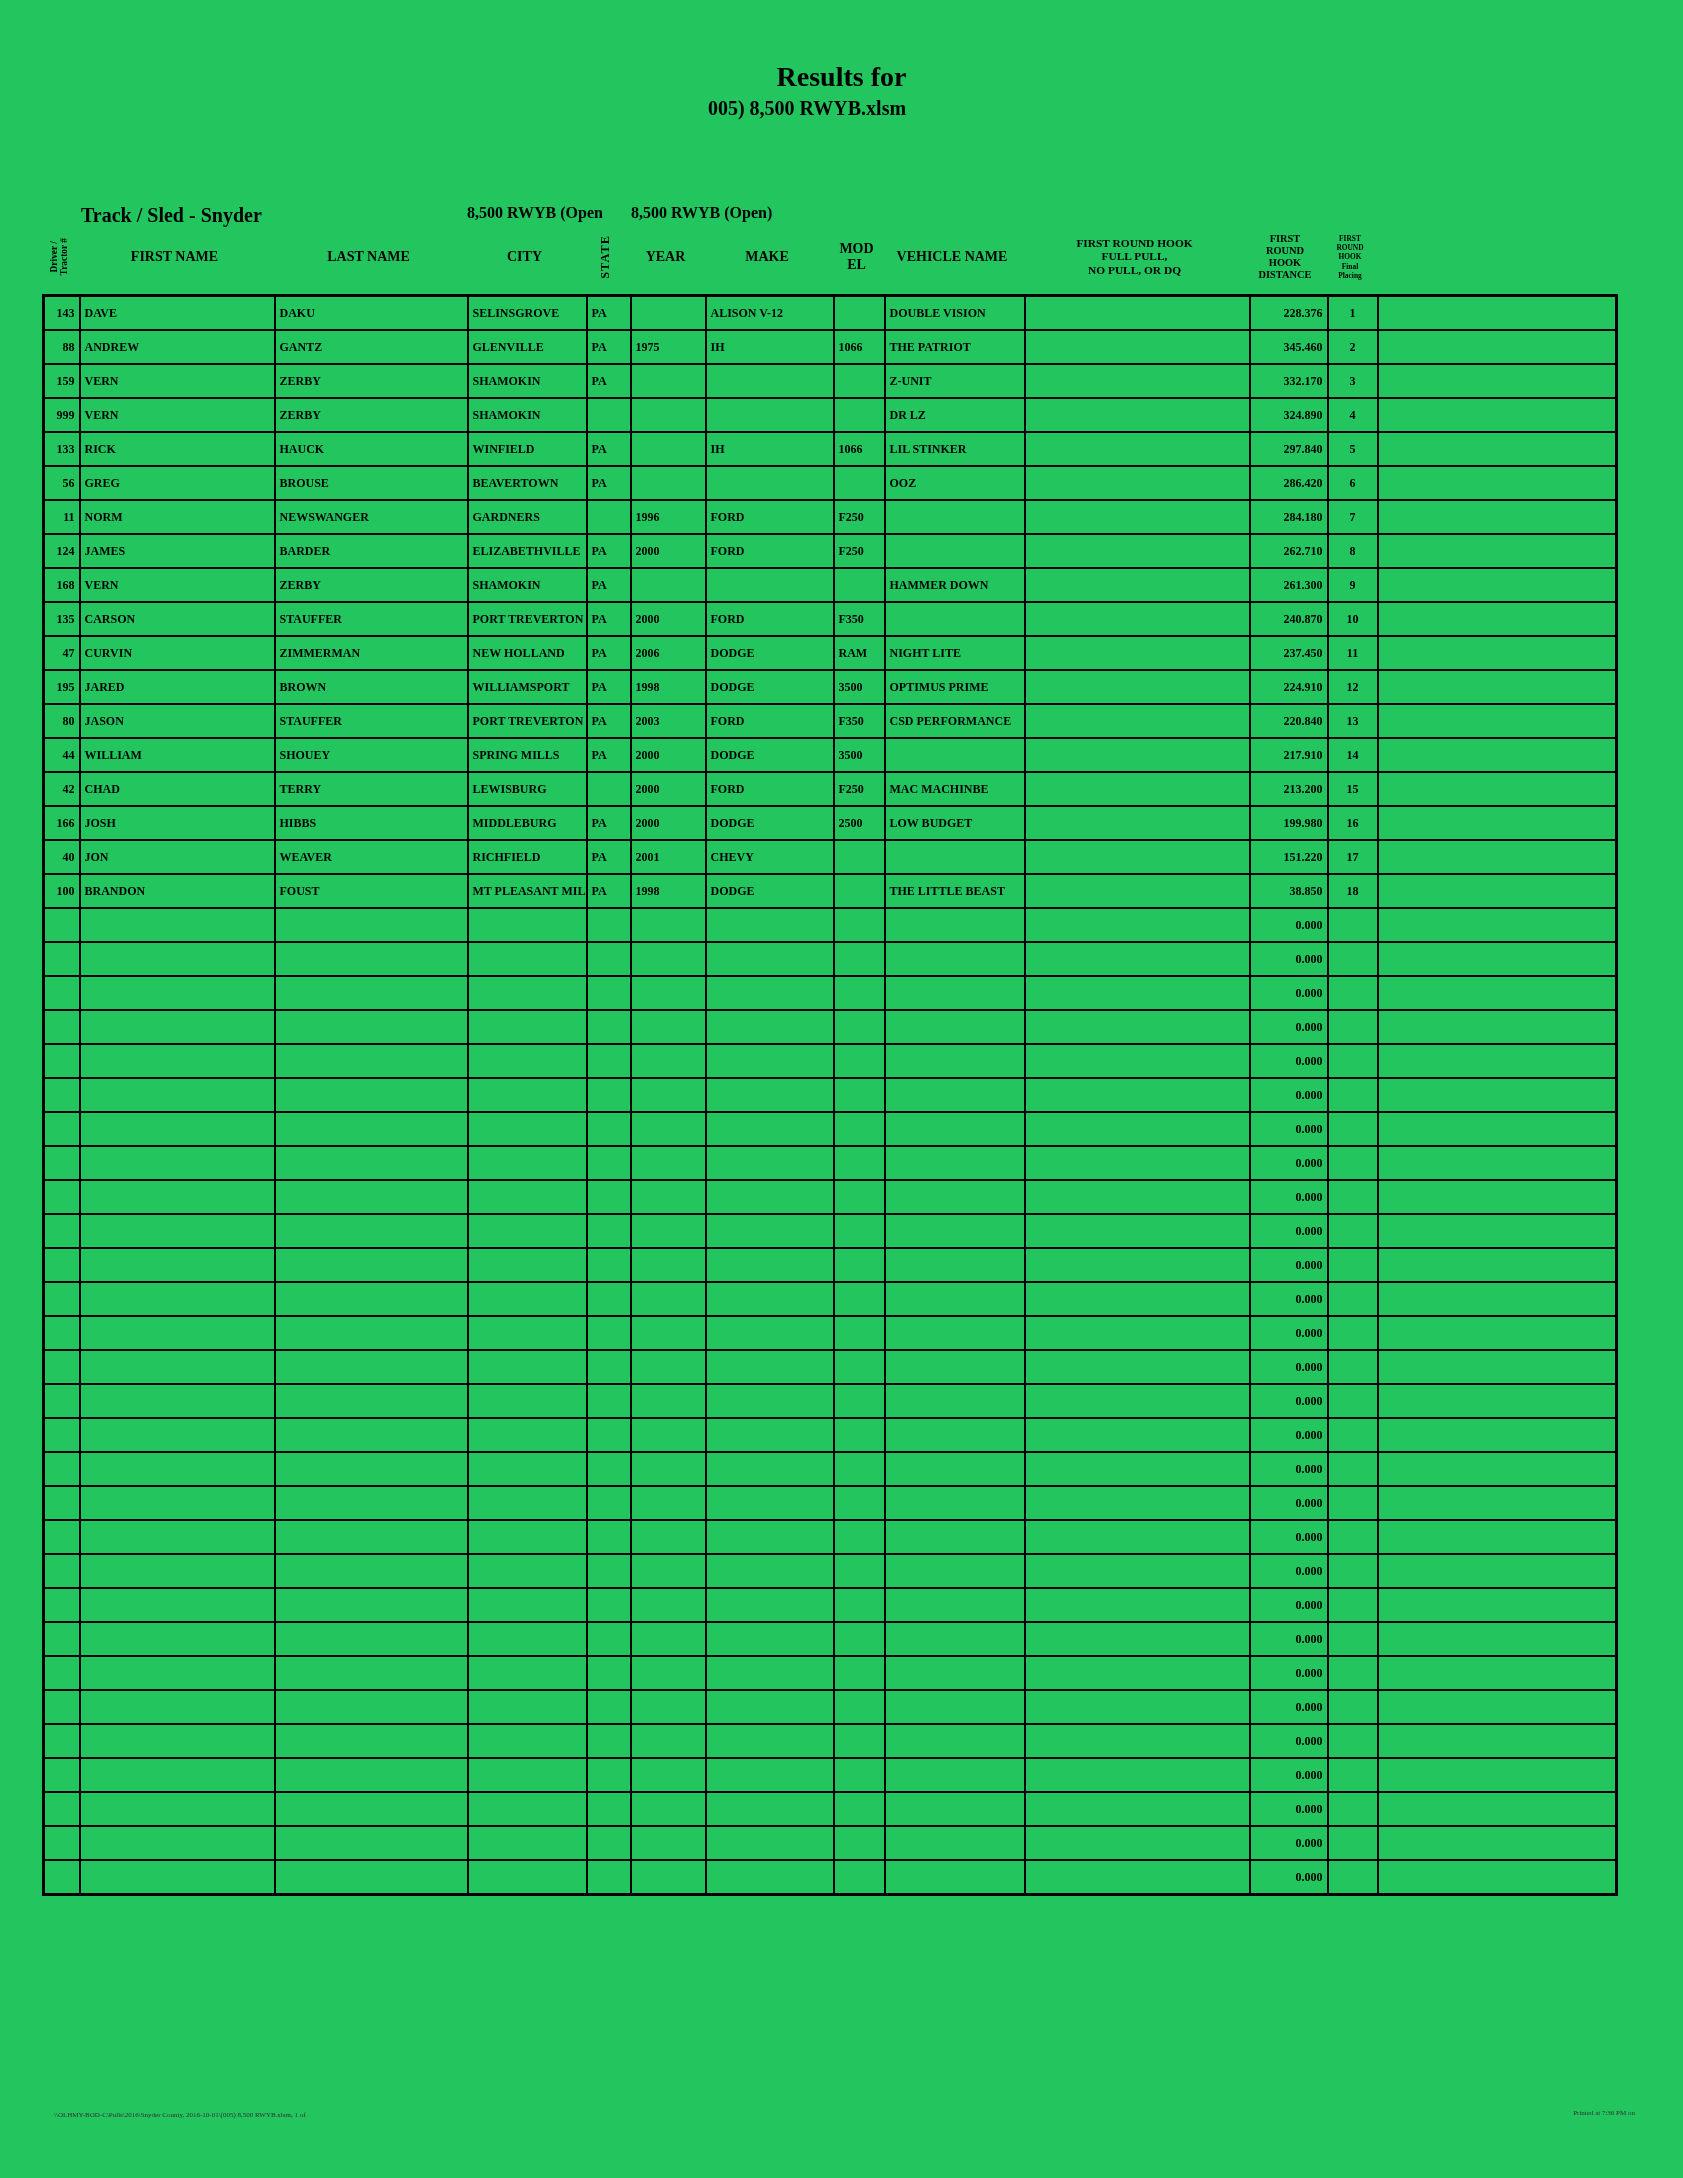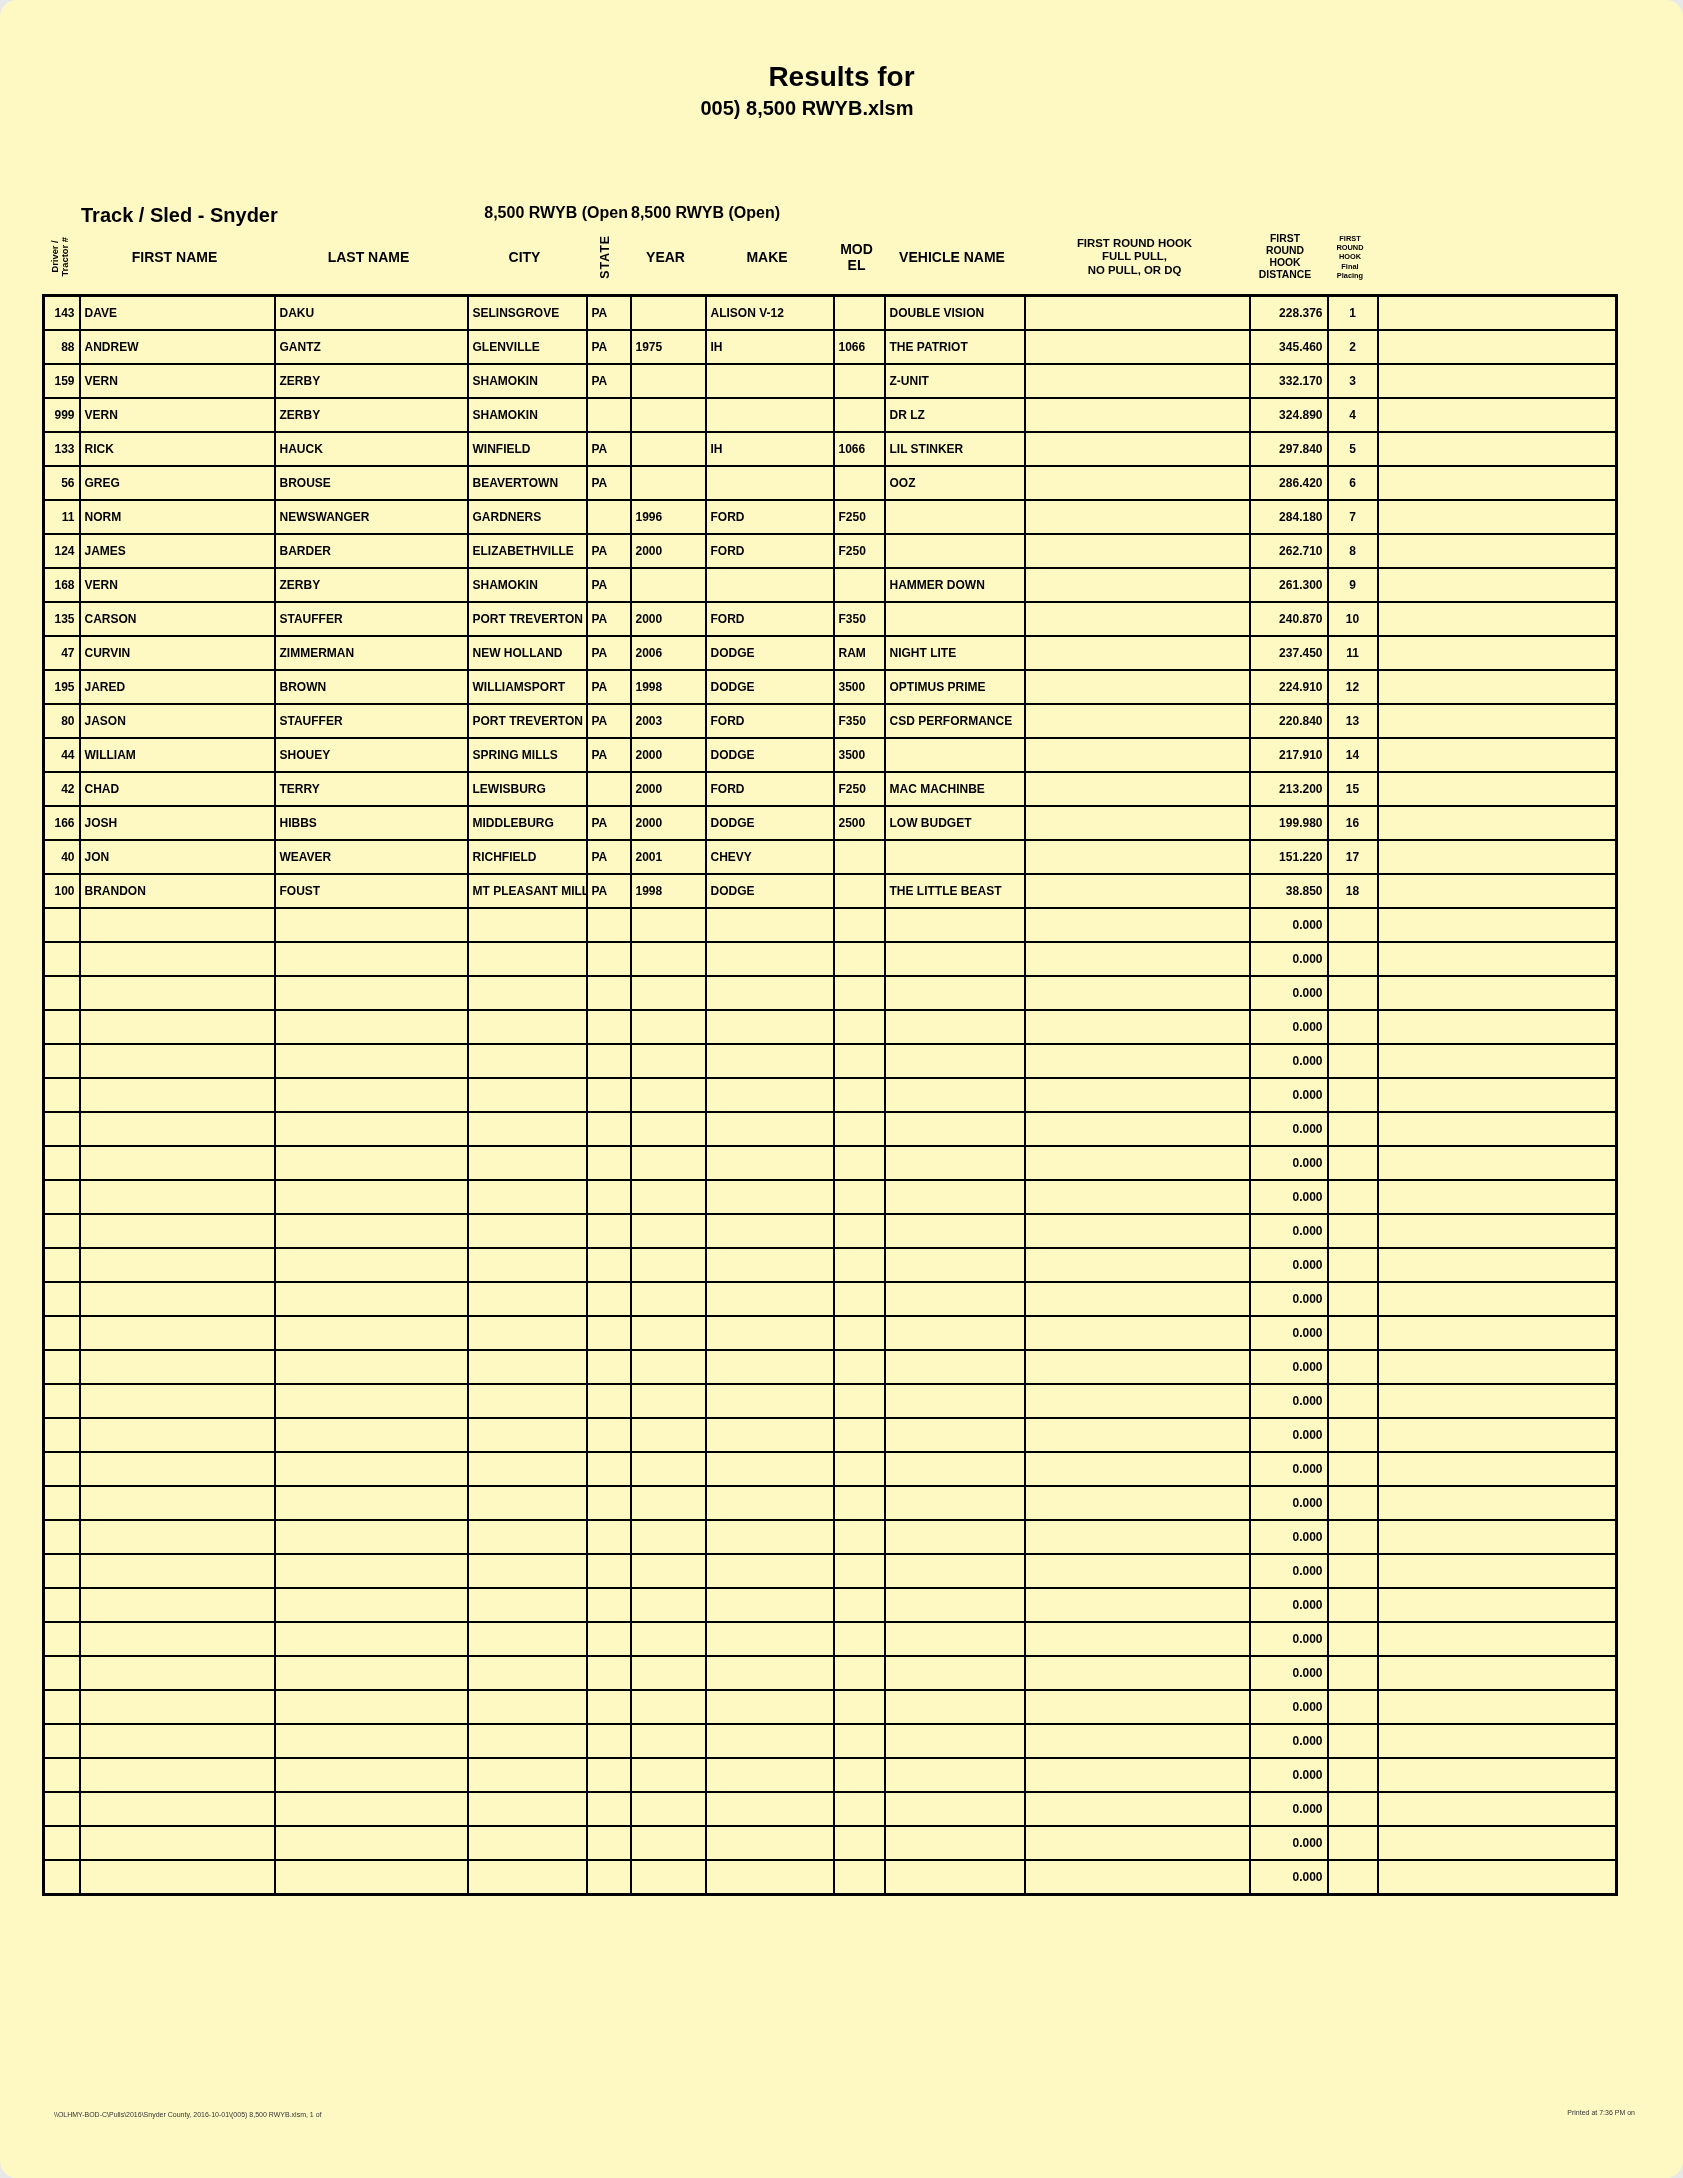--- a/index.html
+++ b/index.html
@@ -1,36 +1,35 @@
 <!DOCTYPE html>
 <html><head>
 <meta charset="utf-8">
 <style>
   html,body { margin:0; padding:0; background:#e8e8e8; }
   .page {
-    position:relative; width:1683px; height:2178px; background:#fef9c3;
-    font-family:Liberation Sans, sans-serif; color:#000; overflow:hidden;
+    position:relative; width:1683px; height:2178px; background:#22c55e;
+    font-family:Liberation Serif, serif; color:#000; overflow:hidden;
     margin:0 auto;
-    border-radius:17px;
   }
   .title-line1 {
     position:absolute; top:61px; left:0; width:1683px;
     text-align:center; font-size:28px; font-weight:bold;
   }
   .title-line2 {
     position:absolute; top:97px; left:0; width:1614px;
     text-align:center; font-size:20px; font-weight:bold;
   }
   .preheader-track {
     position:absolute; top:204px; left:81px;
     font-size:20px; font-weight:bold; white-space:nowrap;
   }
   .preheader-class-clip {
     position:absolute; top:204px; left:467px; width:161px;
-    font-size:16px; font-weight:bold; white-space:nowrap; overflow:hidden;text-align:right;
+    font-size:16px; font-weight:bold; white-space:nowrap; overflow:hidden;
   }
   .preheader-class {
     position:absolute; top:204px; left:631px;
     font-size:16px; font-weight:bold; white-space:nowrap;
   }
   .hdr-cell {
     position:absolute; top:220px; height:74px;
     display:flex; align-items:center; justify-content:center;
     text-align:center; font-weight:bold; line-height:1.15;
     white-space:pre-line; overflow:hidden;

